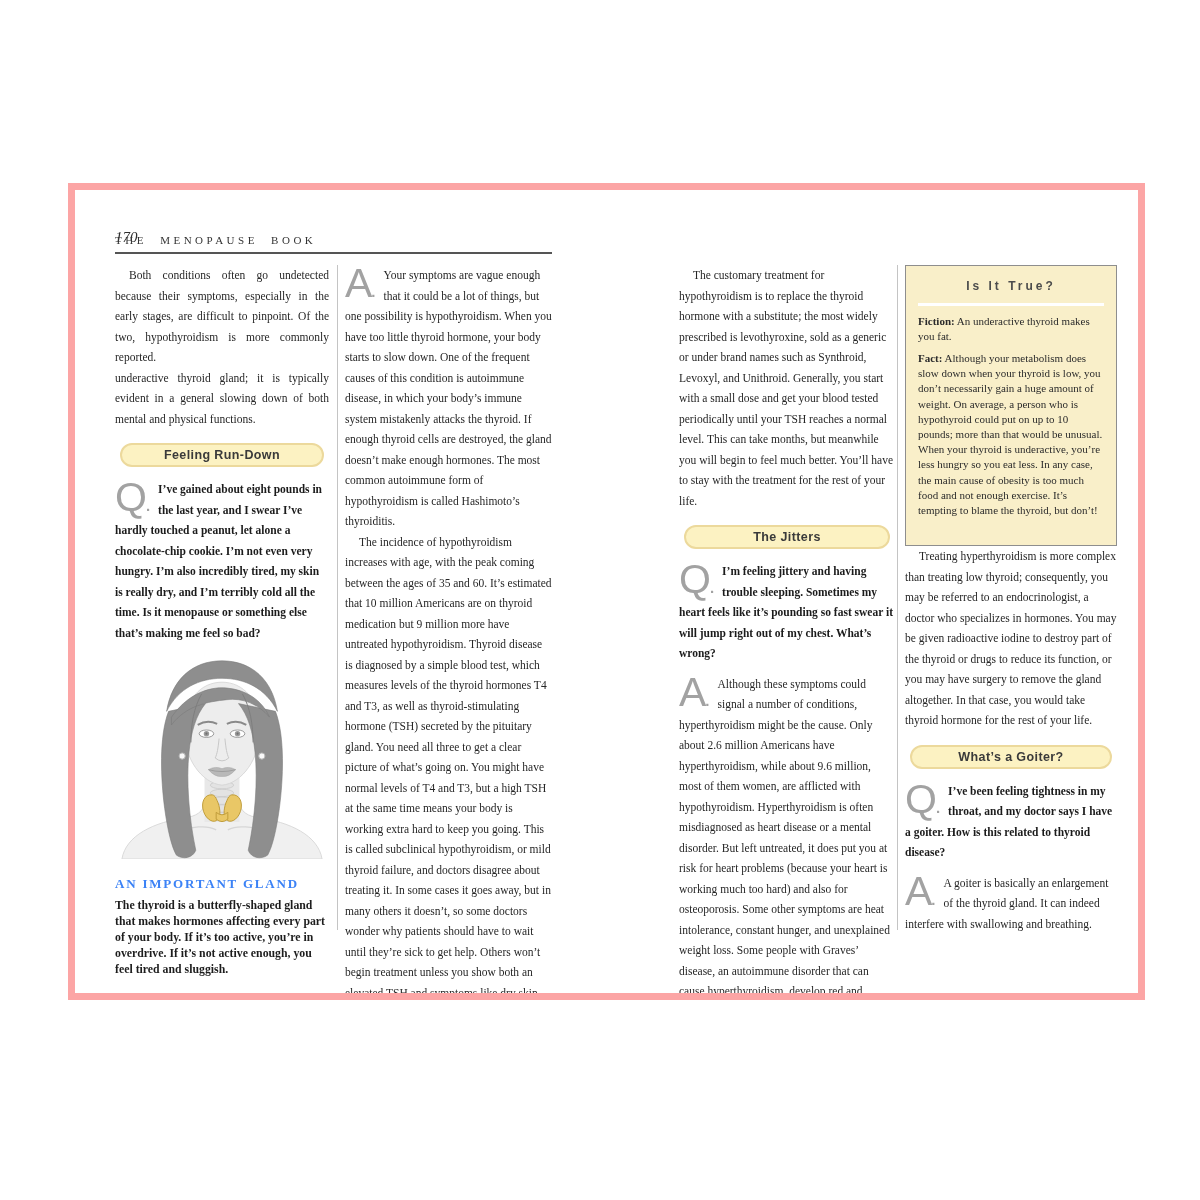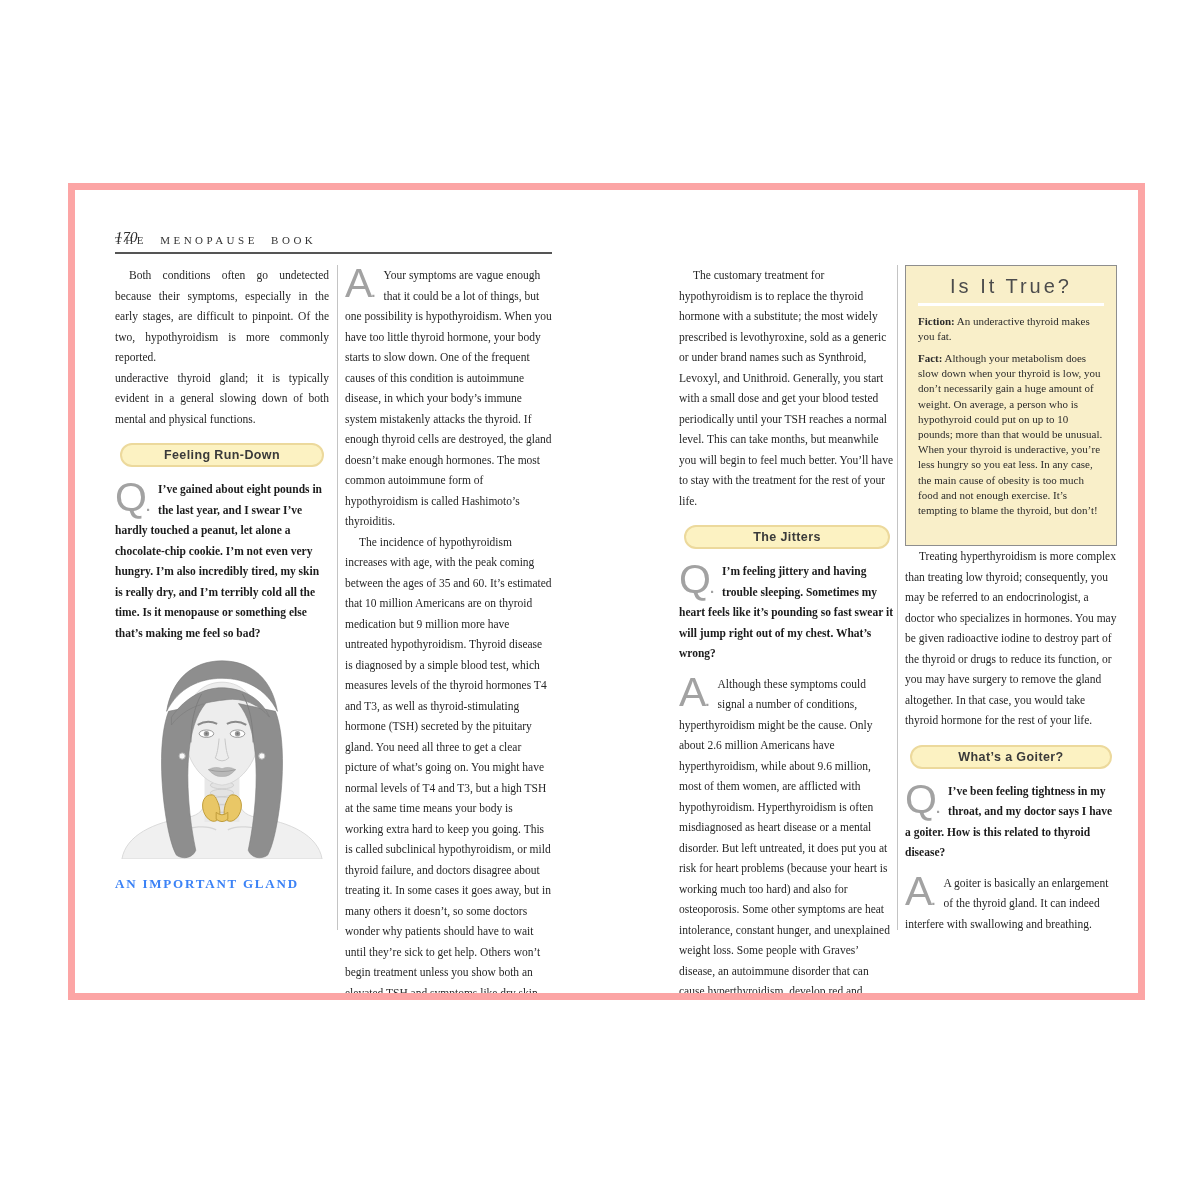--- a/index.html
+++ b/index.html
@@ -49,22 +49,22 @@
   .qtext{font-weight:bold;color:#1b1b1b;}
 
   
   .fig{margin-top:12px;}
   .cap-title{font-weight:bold;font-size:13px;letter-spacing:1.8px;color:#3b82f6;margin-top:8px;}
   .cap-body{font-weight:bold;font-size:11.8px;line-height:16px;color:#1d1d1d;margin-top:3px;}
 
   
   .truebox{box-sizing:border-box;border:1px solid #8e8e8e;background:#f9efc9;
            padding:10px 12px 11px;}
-  .truebox-title{text-align:center;font-family:"Liberation Sans",sans-serif;font-weight:normal;
-                 font-size:20px;letter-spacing:3px;color:#4c4c4c;padding-bottom:6px;
+  .truebox-title{text-align:center;font-family:"Liberation Sans",sans-serif;font-weight:bold;
+                 font-size:12px;letter-spacing:3px;color:#4c4c4c;padding-bottom:6px;
                  border-bottom:3px solid #ffffff;margin-bottom:8px;}
   .truebox p{font-size:11px;line-height:15.2px;color:#2b2b2b;margin:0 0 7px;}
   .truebox p:last-child{margin-bottom:16px;}
   .lbl{font-weight:bold;}
   .after-box{margin-top:16px;}
 </style>
 </head>
 <body>
 
 <div class="canvas">
@@ -133,20 +133,21 @@
             <circle cx="91" cy="81" r="2.8" fill="#9a9a9a"></circle>
               <circle cx="91" cy="81" r="1.1" fill="#6f6f6f"></circle>
             <circle cx="123" cy="81" r="2.8" fill="#9a9a9a"></circle>
               <circle cx="123" cy="81" r="1.1" fill="#6f6f6f"></circle>
             <path d="M104,86 C103,96 102,102 100,106 M110,86 C111,96 112,102 114,106 M100,106 Q107,112 114,106" stroke="#c6c6c6" fill="none" stroke-width="1"></path>
             <path d="M93,118 Q100,114 107,117 Q114,114 121,118 Q114,126 107,125 Q100,126 93,118 Z" fill="#b9b9b9" stroke="#a2a2a2" stroke-width="0.5"></path>
             <path d="M93,118 Q107,122 121,118" stroke="#969696" fill="none" stroke-width="0.8"></path>
           </g>
         </svg>
         <div class="cap-title">AN IMPORTANT GLAND</div>
+        <div class="cap-body">The thyroid is a butterfly-shaped gland that makes hormones affecting every part of your body. If it’s too active, you’re in overdrive. If it’s not active enough, you feel tired and sluggish.</div>
       </div>
     </div>
 
     <div class="col col-2">
       <div class="qa" style="margin-top:0;">
         <span class="qa-marker"><span class="qa-letter">A</span><span class="qa-dot">.</span></span>
         <span>Your symptoms are vague enough that it could be a lot of things, but one possibility is hypothyroidism. When you have too little thyroid hormone, your body starts to slow down. One of the frequent causes of this condition is autoimmune disease, in which your body’s immune system mistakenly attacks the thyroid. If enough thyroid cells are destroyed, the gland doesn’t make enough hormones. The most common autoimmune form of hypothyroidism is called Hashimoto’s thyroiditis.</span>
       </div>
       <p class="indent">The incidence of hypothyroidism increases with age, with the peak coming between the ages of 35 and 60. It’s estimated that 10 million Americans are on thyroid medication but 9 million more have untreated hypothyroidism. Thyroid disease is diagnosed by a simple blood test, which measures levels of the thyroid hormones T4 and T3, as well as thyroid-stimulating hormone (TSH) secreted by the pituitary gland. You need all three to get a clear picture of what’s going on. You might have normal levels of T4 and T3, but a high TSH at the same time means your body is working extra hard to keep you going. This is called subclinical hypothyroidism, or mild thyroid failure, and doctors disagree about treating it. In some cases it goes away, but in many others it doesn’t, so some doctors wonder why patients should have to wait until they’re sick to get help. Others won’t begin treatment unless you show both an elevated TSH and symptoms like dry skin, slow pulse, and diminished reflexes.</p>
     </div>

